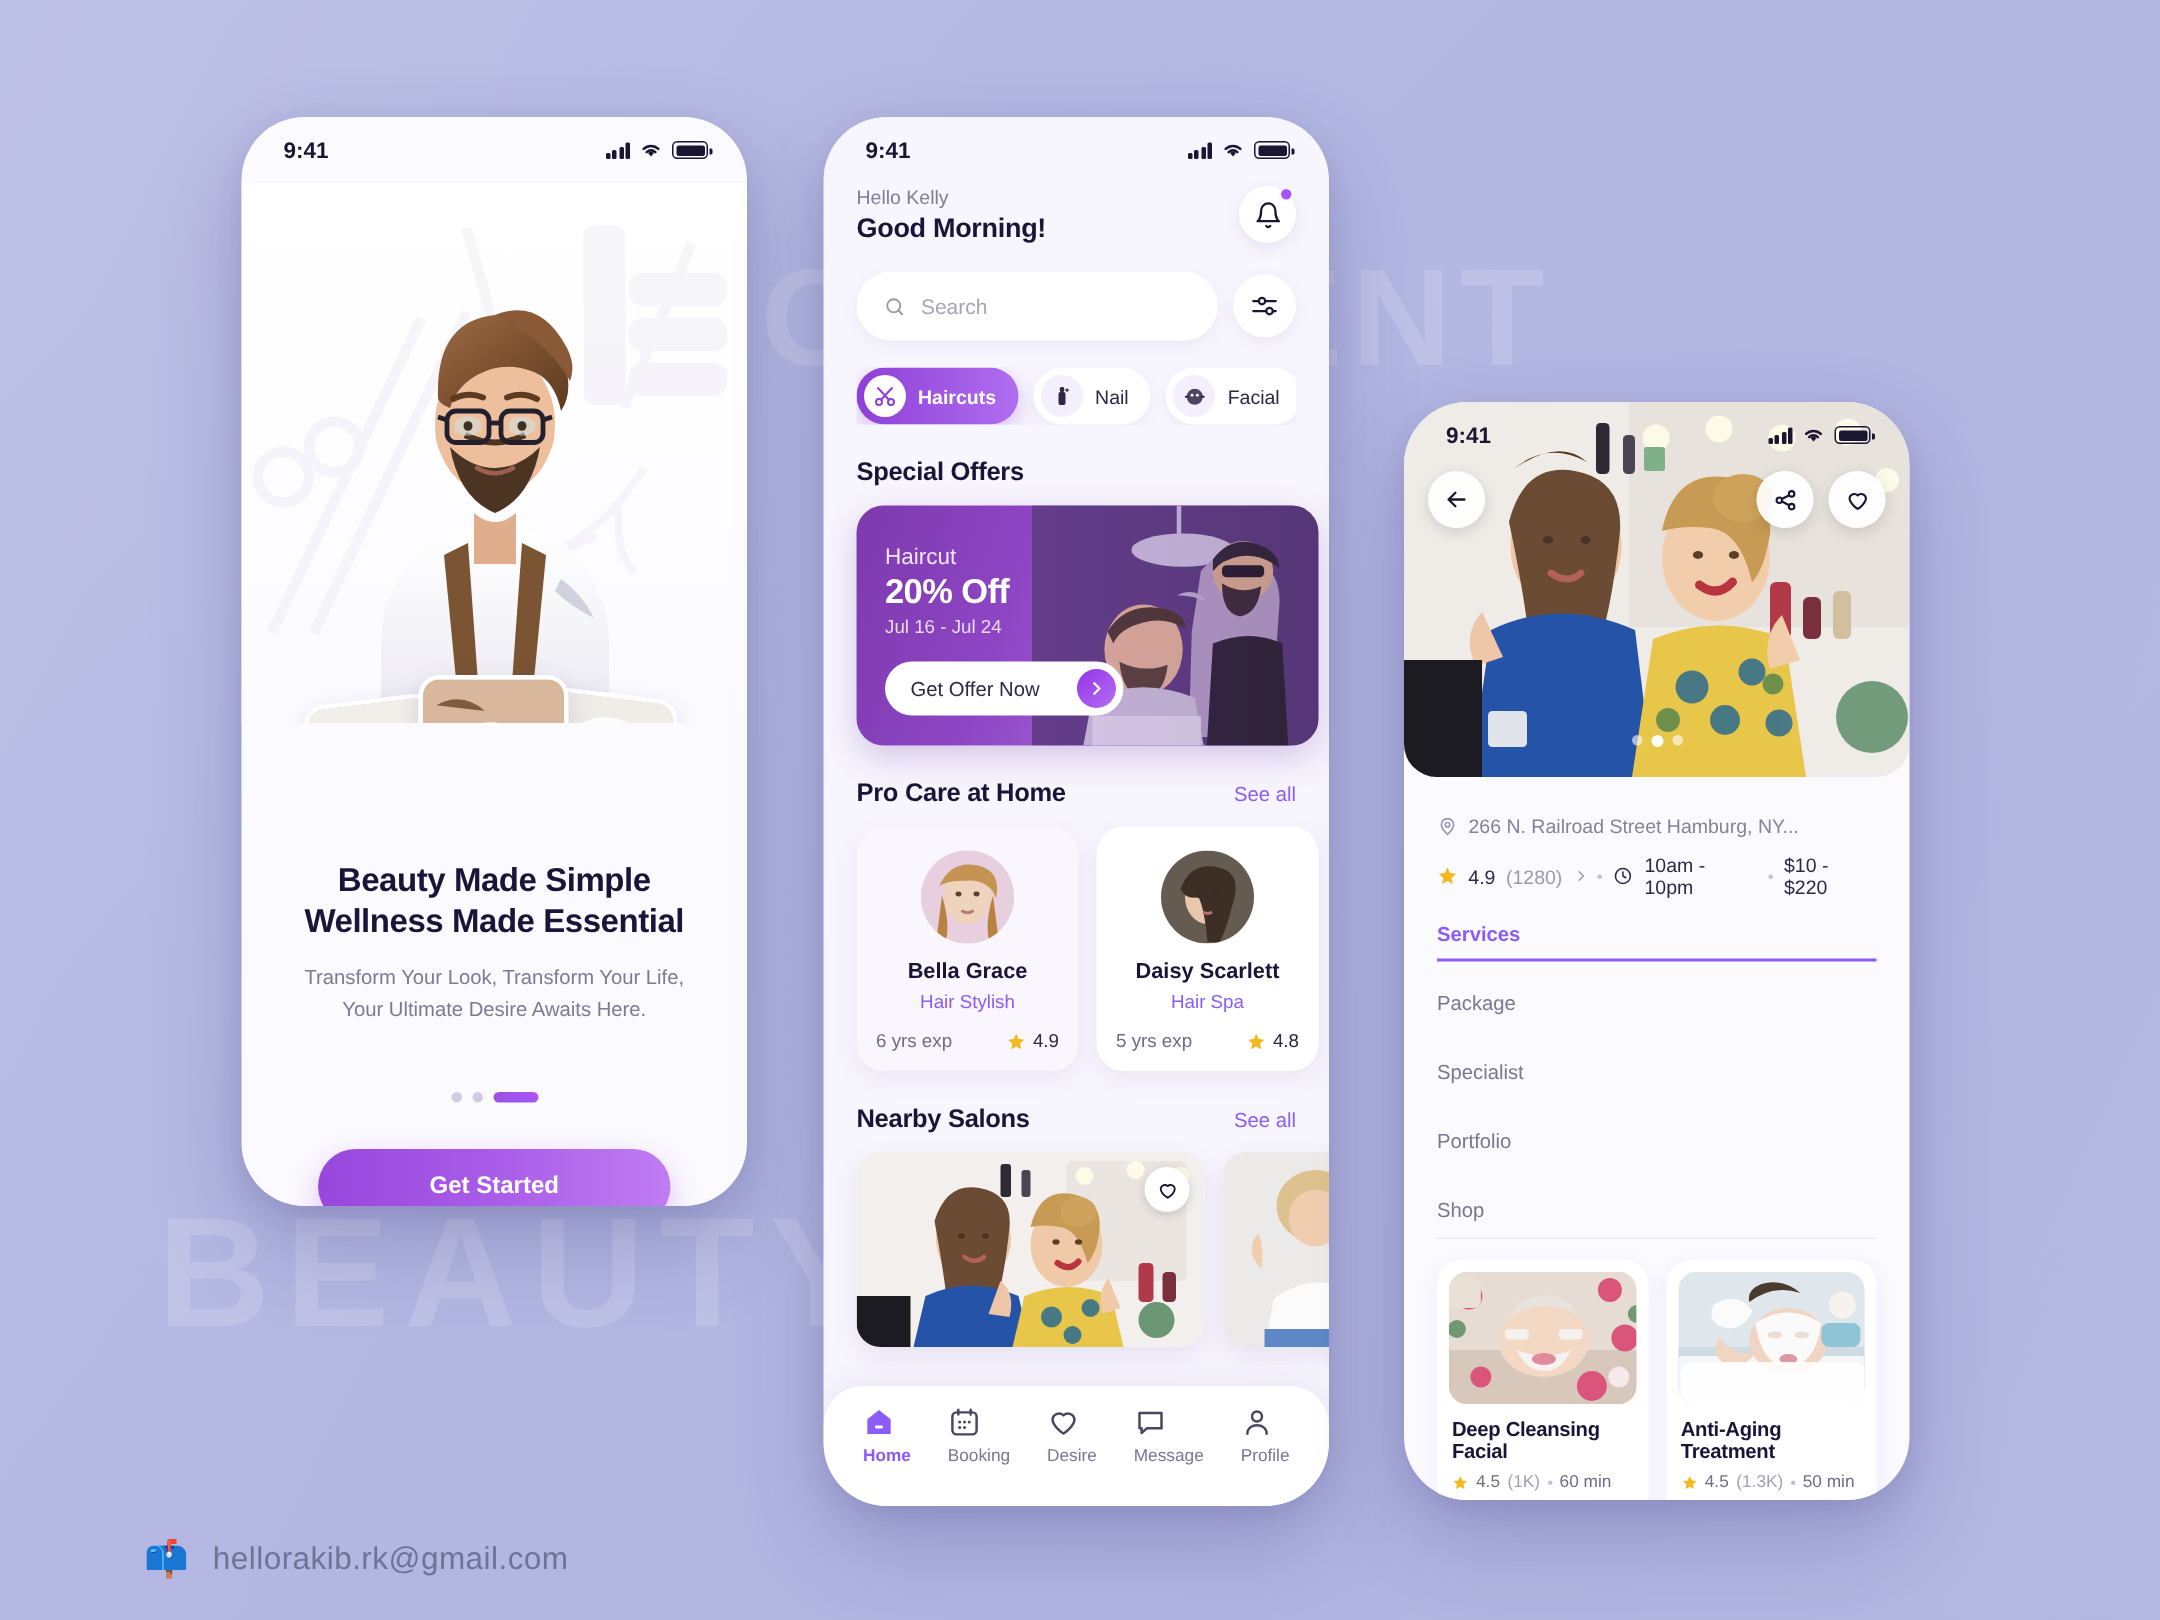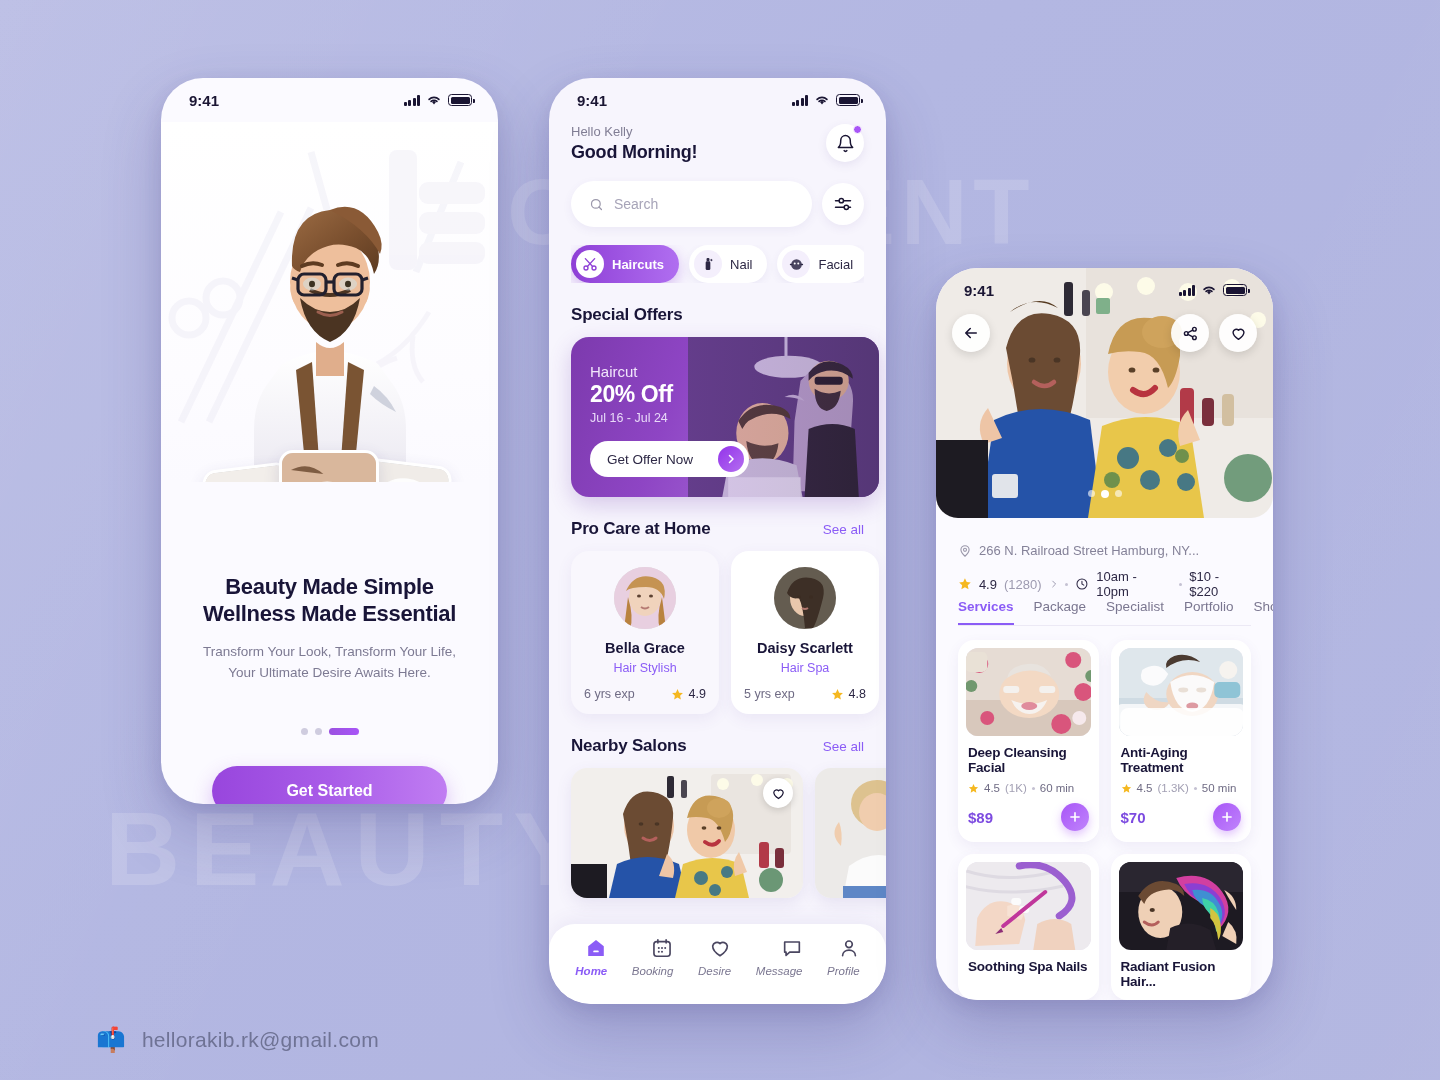--- a/index.html
+++ b/index.html
@@ -225,21 +225,21 @@
     border-radius:50%; background:#fff; display:flex;align-items:center;justify-content:center;
     box-shadow: 0 2px 7px rgba(0,0,0,.15); cursor:pointer;
   }
 
   .tabbar {
     position:absolute; left:0; right:0; bottom:0; height: 80px;
     background: #fff; border-radius: 26px 26px 42px 42px;
     display:flex; align-items:flex-start; justify-content:space-around;
     padding: 13px 14px 0; box-shadow: 0 -5px 18px rgba(90,70,150,.07);
   }
-  .tab { display:flex; flex-direction:column; align-items:flex-end; gap:6px; cursor:pointer;font-style:italic; }
+  .tab { display:flex; flex-direction:column; align-items:flex-start; gap:6px; cursor:pointer; }
   .tab .tl { font-size: 11.5px; color:#7a7690; }
   .tab.active .tl { color:#8b5cf6; font-weight:600; }
 
   
   #phone-detail { background:#fbfaff; }
   .det-hero { position:relative; height: 250px; margin: -44px 0 0; }
   .det-hero-img { position:absolute; inset:0; border-radius: 0 0 22px 22px; overflow:hidden; }
   .det-hero .statusbar { position:relative; z-index:5; }
   .hero-btns {
     position:absolute; z-index:5; left: 16px; right: 16px; top: 46px;
@@ -259,22 +259,23 @@
   .hero-dots i { width:7px;height:7px;border-radius:50%;background:rgba(255,255,255,.6); display:block;}
   .hero-dots i.on { background:#fff; width: 8px; height:8px; }
 
   .det-body { padding: 16px 22px 0; }
   .det-title { font-size: 19.5px; font-weight:700; color:#191538; letter-spacing:-.3px; }
   .det-addr { display:flex; align-items:center; gap: 7px; margin-top: 9px; font-size: 13px; color:#858299; }
   .det-meta { display:flex; align-items:center; gap: 7px; margin-top: 11px; font-size: 13px; color:#2d2845; flex-wrap: nowrap;}
   .det-meta .sep { width: 3px; height:3px; border-radius:50%; background:#c4c1d2; display:block; }
   .det-meta .muted { color:#9d9ab0; }
   .det-tabs {
-    display:flex; gap: 20px; border-bottom: 1px solid #ece9f5;
+    display:flex; gap: 20px; margin-top: 16px; border-bottom: 1px solid #ece9f5;
     padding-bottom: 0;
+    flex-direction: column;
   }
   .det-tab {
     font-size: 13.5px; color:#7a7690; padding-bottom: 9px; cursor:pointer;
     border-bottom: 2.5px solid transparent; white-space:nowrap;
   }
   .det-tab.active { color:#8b5cf6; font-weight:600; border-bottom-color:#8b5cf6; }
 
   .svc-grid {
     display:grid; grid-template-columns: 1fr 1fr; gap: 12px;
     padding: 14px 22px 0;

